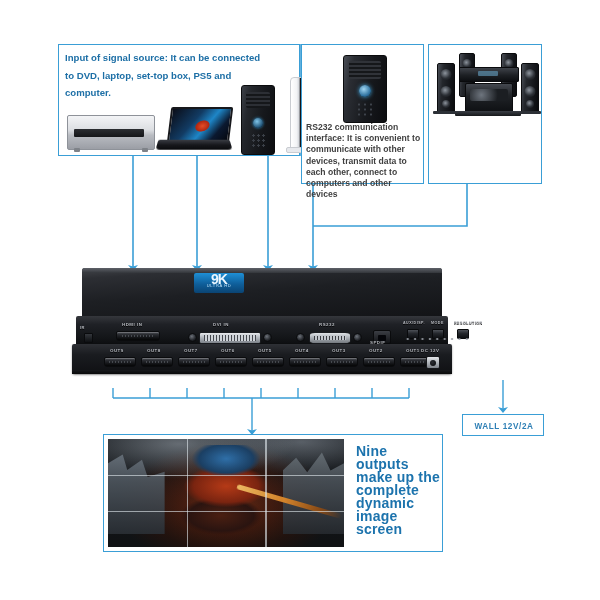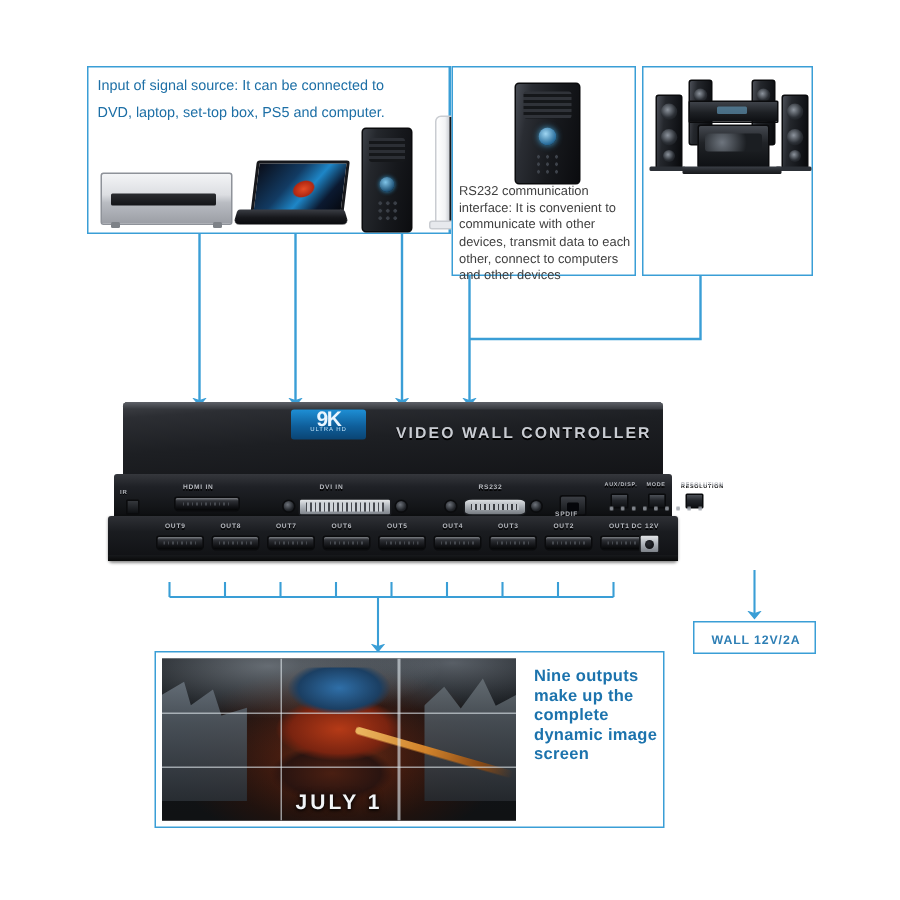--- a/index.html
+++ b/index.html
@@ -18,20 +18,21 @@
   .callout{
     position:absolute;
     box-sizing:border-box;
     border:1.4px solid #3a9ed6;
     background:#ffffff;
     color:#1a6fa8;
   }
   .callout .ctext{
     color:#1f74ad;
     font-family:"Liberation Sans", sans-serif;
+    font-weight:bold;
   }
 
   
   #box-sources{left:58px;top:44px;width:242px;height:112px;}
   #box-sources .ctext{
     position:absolute;left:6px;top:4px;width:206px;
     font-size:9.6px;line-height:17.5px;color:#1d6fa6;
   }
 
   
@@ -332,21 +333,21 @@
     text-shadow:0 0 5px rgba(0,0,0,.95),0 1px 2px #000;
     font-family:"Liberation Sans", sans-serif;
   }
   .grid-lines{position:absolute;left:0;top:0;width:100%;height:100%;}
   .grid-lines i{position:absolute;background:rgba(225,232,238,.62);}
   .grid-lines i.v{top:0;width:1.2px;height:100%;}
   .grid-lines i.h{left:0;height:1.2px;width:100%;}
 
   #wall-caption{
     position:absolute;left:252px;top:10px;width:86px;
-    color:#1c73ad;font-weight:bold;font-size:11px;line-height:13px;letter-spacing:.2px;
+    color:#1c73ad;font-weight:bold;font-size:14px;line-height:13px;letter-spacing:.2px;
   }
 </style>
 </head>
 <body>
 
 <div class="stage">
 
   <svg class="svg-layer" viewBox="0 0 600 600">
     <defs>
       <marker id="ah" markerWidth="10" markerHeight="10" refX="3" refY="5" orient="auto" markerUnits="userSpaceOnUse">
@@ -460,21 +461,20 @@
     <div class="base-plate"></div>
 
   </div>
 
   <div id="device">
     <div class="dev-top">
       <div class="logo4k">
         <span>9K</span>
         <span class="sub">ULTRA HD</span>
       </div>
-      <div class="dev-title2">VIDEO WALL CONTROLLER</div>
     </div>
 
     <div class="dev-front">
       <div class="ir-win"></div>
       <div class="port-label" style="left:4px;top:9px;font-size:4px;">IR</div>
 
       <div class="port-label" style="left:46px;top:6px;">HDMI IN</div>
       <div class="hdmi-port" style="left:40px;top:15px;width:42px;"></div>
 
       <div class="port-label" style="left:137px;top:6px;">DVI IN</div>
@@ -530,21 +530,20 @@
     </div>
   </div>
 
   <div class="callout" id="box-wall">
     <div id="wall-grid">
       <div class="wall-smoke"></div>
       <div class="wall-ruins-l"></div>
       <div class="wall-ruins-r"></div>
       <div class="wall-figure"></div>
       <div class="wall-sword"></div>
-      <div class="wall-title">JULY 1</div>
       <div class="grid-lines" id="gridlines">
           <i class="v" style="left: 33.3333%;"></i>
           <i class="v" style="left: 66.6667%;"></i>
           <i class="h" style="top: 33.3333%;"></i>
           <i class="h" style="top: 66.6667%;"></i>
         </div>
     </div>
     <div id="wall-caption">Nine outputs make up the complete dynamic image screen</div>
   </div>
 

